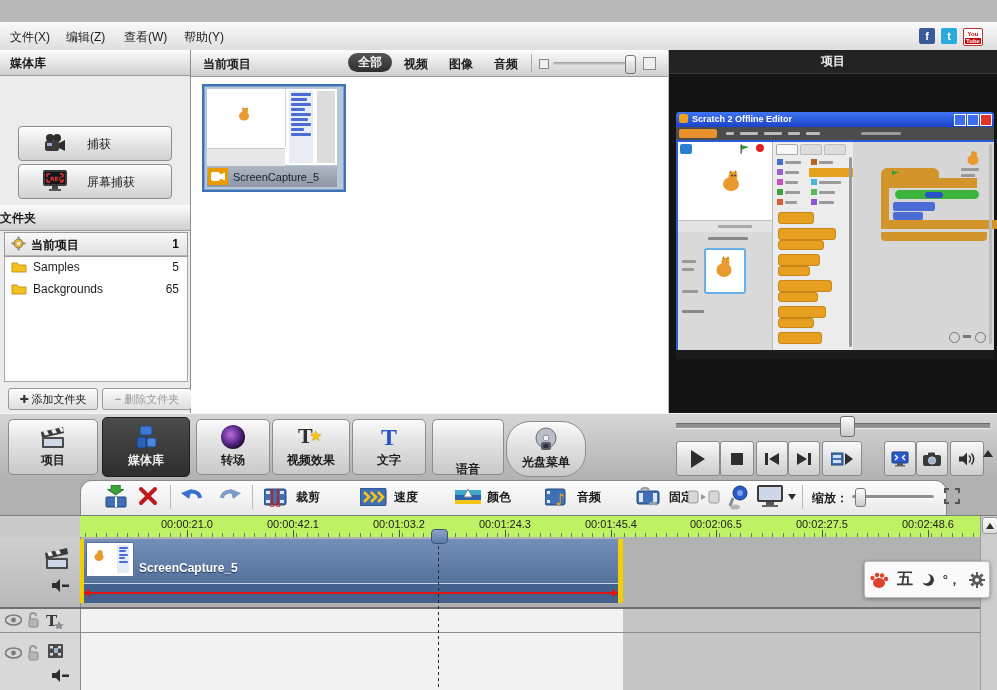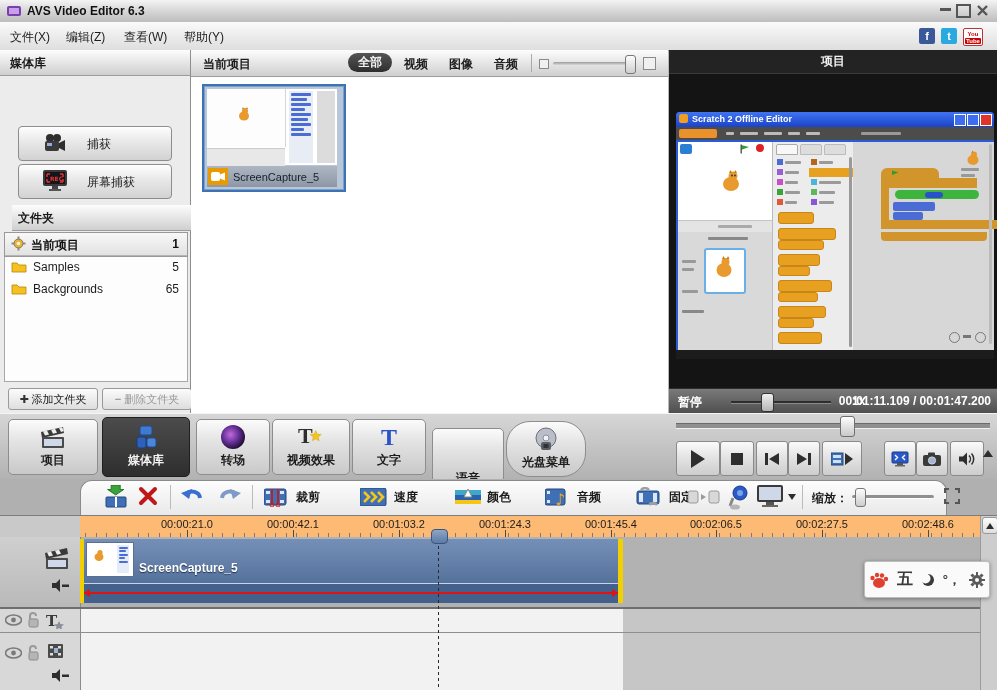--- a/index.html
+++ b/index.html
@@ -31,36 +31,20 @@
   .social{width:16px;height:16px;border-radius:2px;color:#fff;font-weight:bold;font-size:11px;
           display:flex;align-items:center;justify-content:center;}
   .pv{position:absolute;}
   .gbar{background:#9a9a9a;height:3px;border-radius:1px;}
 </style>
 </head>
 <body>
 
 <div id="root">
 
-  <div class="abs grad-chrome" style="left:0;top:0;width:997px;height:22px;border-bottom:1px solid #8a8a8a;">
-    <div class="abs" style="left:6px;top:3px;width:16px;height:16px;">
-      <svg width="16" height="16">
-          <rect x="1" y="3" width="14" height="10" rx="2" fill="#7a3fae"></rect>
-          <rect x="3" y="5" width="10" height="6" fill="#c9a0e8"></rect>
-        </svg>
-    </div>
-    <div class="abs" style="left:27px;top:4px;font-weight:bold;font-size:12px;color:#111;">AVS Video Editor 6.3</div>
-    <div class="abs" style="right:46px;top:8px;width:11px;height:3px;background:#555;"></div>
-    <div class="abs" style="right:26px;top:4px;width:11px;height:10px;border:2px solid #555;"></div>
-    <div class="abs" style="right:8px;top:3px;width:13px;height:13px;">
-      <svg width="13" height="13">
-          <path d="M2 2 L11 11 M11 2 L2 11" stroke="#555" stroke-width="2.4"></path>
-        </svg>
-    </div>
-  </div>
 
   <div class="abs" style="left:0;top:22px;width:997px;height:28px;background:linear-gradient(#fafafa,#dedede);border-bottom:1px solid #989898;">
     <span class="abs lbl12" style="left:10px;top:7px;">文件(X)</span>
     <span class="abs lbl12" style="left:66px;top:7px;">编辑(Z)</span>
     <span class="abs lbl12" style="left:124px;top:7px;">查看(W)</span>
     <span class="abs lbl12" style="left:184px;top:7px;">帮助(Y)</span>
     <div class="abs social" style="right:62px;top:6px;background:#3b5998;">
         <span>f</span>
       </div>
     <div class="abs social" style="right:40px;top:6px;background:#2aa9e0;">
@@ -96,21 +80,21 @@
             <rect x="3" y="3" width="20" height="12" fill="#15151c"></rect>
             <text x="8" y="12" font-size="6" fill="#e33" font-family="DejaVu Sans, sans-serif" font-weight="bold">REC</text>
             <path d="M5 5 h3 M5 5 v3 M21 5 h-3 M21 5 v3 M5 13 h3 M5 13 v-3 M21 13 h-3 M21 13 v-3" stroke="#e33" stroke-width="1.4" fill="none"></path>
             <rect x="10" y="17" width="6" height="3" fill="#444"></rect>
             <rect x="7" y="20" width="12" height="2" fill="#555"></rect>
           </svg>
       </span>
       <span class="abs lbl12" style="left:68px;top:9px;">屏幕捕获</span>
     </div>
 
-    <div class="abs panel-hdr" style="left:12px;top:155px;width:190px;height:26px;line-height:26px;padding-left:6px;box-sizing:border-box;">文件夹</div>
+    <div class="abs panel-hdr" style="left:0;top:155px;width:190px;height:26px;line-height:26px;padding-left:0;box-sizing:border-box;">文件夹</div>
 
     <div class="abs" style="left:4px;top:182px;width:182px;height:148px;background:#fdfdfd;border:1px solid #a8a8a8;">
       <div class="abs" style="left:0;top:0;width:182px;height:22px;background:linear-gradient(#f8f8f8,#e2e2e2);border-bottom:1px solid #b5b5b5;outline:1px solid #999;">
         <span class="abs" style="left:6px;top:3px;">
           <svg width="15" height="15">
               <circle cx="7.5" cy="7.5" r="4.5" fill="#e8b23a" stroke="#8a7a3a"></circle>
               <circle cx="7.5" cy="7.5" r="1.8" fill="#fdf6e2"></circle>
               <g stroke="#8a8a8a" stroke-width="2">
                 <path d="M7.5 0.5 v3 M7.5 11.5 v3 M0.5 7.5 h3 M11.5 7.5 h3"></path>
               </g>
@@ -318,31 +302,20 @@
         <span class="pv gbar" style="left:108px;top:26px;width:18px;background:#999;"></span>
         <span class="pv gbar" style="left:108px;top:32px;width:14px;background:#999;"></span>
         <span class="pv" style="left:96px;top:190px;width:9px;height:9px;border:1.5px solid #777;border-radius:50%;"></span>
         <span class="pv" style="left:110px;top:193px;width:8px;height:3px;background:#777;"></span>
         <span class="pv" style="left:122px;top:190px;width:9px;height:9px;border:1.5px solid #777;border-radius:50%;"></span>
         <div class="pv" style="left:136px;top:2px;width:3px;height:200px;background:#bbb;border-radius:2px;"></div>
       </div>
       <div class="pv" style="left:0;top:238px;width:318px;height:9px;background:#1c1c1c;"></div>
     </div>
 
-    <div class="abs" style="left:0;top:338px;width:328px;height:25px;background:linear-gradient(#7a7a7a,#4d4d4d);border-top:1px solid #2d2d2d;">
-      <span class="abs" style="left:9px;top:5px;color:#fff;font-size:12px;font-weight:bold;">暂停</span>
-      <div class="abs" style="left:62px;top:12px;width:100px;height:2px;background:#2e2e2e;box-shadow:0 1px 0 #8a8a8a;"></div>
-      <div class="abs" style="left:92px;top:4px;width:11px;height:17px;background:linear-gradient(#efefef,#b5b5b5);border:1px solid #333;border-radius:3px;"></div>
-      <span class="abs" style="left:183px;top:5px;color:#fff;font-size:12px;font-weight:bold;">1x</span>
-      <span class="abs" style="right:6px;top:5px;color:#fff;font-size:12px;font-weight:bold;">
-        <span>00:01:11.109</span>
-        <span>/</span>
-        <span>00:01:47.200</span>
-      </span>
-    </div>
   </div>
 
   <div class="abs" style="left:0;top:413px;width:997px;height:65px;background:linear-gradient(#d6d6d6,#b2b2b2);border-top:1px solid #f5f5f5;border-bottom:1px solid #8d8d8d;">
 
     <div class="abs mode-btn" style="left:8px;top:5px;width:88px;height:54px;">
       <svg width="26" height="24">
           <polygon points="1,7 23,2 24,8 2,13" fill="#3a3a3a"></polygon>
           <polygon points="3,6.5 7,5.5 9,9.5 5,10.5" fill="#eee"></polygon>
           <polygon points="11,4.7 15,3.7 17,7.7 13,8.7" fill="#eee"></polygon>
           <polygon points="19,2.9 22,2.2 24,6 21,6.9" fill="#eee"></polygon>
@@ -372,21 +345,21 @@
         <span style="position:absolute;left:11px;top:2px;color:#f5c518;font-size:15px;text-shadow:0 0 1px #9a7500;">★</span>
       </span>
       <span class="mlabel">视频效果</span>
     </div>
 
     <div class="abs mode-btn" style="left:352px;top:5px;width:72px;height:54px;">
       <span style="font-family:'Liberation Serif','DejaVu Serif',serif;font-size:24px;font-weight:bold;color:#2a52c8;line-height:24px;">T</span>
       <span class="mlabel">文字</span>
     </div>
 
-    <div class="abs mode-btn" style="left:432px;top:14px;width:70px;height:54px;gap:44px;">
+    <div class="abs mode-btn" style="left:432px;top:5px;width:70px;height:54px;gap:44px;">
       <svg width="22" height="25">
           <ellipse cx="13" cy="7" rx="6" ry="6.5" fill="#d8a020" stroke="#8a6510"></ellipse>
           <path d="M9 12 L3 22" stroke="#b0b0b0" stroke-width="2.5"></path>
           <path d="M10 4 h6 M9 7 h8 M10 10 h6" stroke="#8a6510" stroke-width="1"></path>
           <circle cx="3" cy="23" r="2" fill="#999"></circle>
         </svg>
       <span class="mlabel">语音</span>
     </div>
 
     <div class="abs mode-btn" style="left:506px;top:7px;width:78px;height:54px;border-radius:24px;">
@@ -566,21 +539,21 @@
     <div class="abs" style="left:855px;top:9px;width:9px;height:17px;background:linear-gradient(#fdfdfd,#cdcdcd);border:1px solid #777;border-radius:3px;"></div>
     <div class="abs" style="left:944px;top:9px;width:16px;height:16px;">
       <svg width="16" height="16">
           <path d="M1 5 v-4 h4 M11 1 h4 v4 M15 11 v4 h-4 M5 15 h-4 v-4" stroke="#555" stroke-width="2" fill="none"></path>
         </svg>
     </div>
   </div>
 
   <div class="abs" style="left:0;top:515px;width:997px;height:175px;background:#c9c9c9;border-top:1px solid #7d7d7d;">
 
-    <div class="abs" style="left:80px;top:0;width:900px;height:21px;background:#fdba74;border-bottom:1px solid #9a9a9a;overflow:hidden;">
+    <div class="abs" style="left:80px;top:0;width:900px;height:21px;background:#bef264;border-bottom:1px solid #9a9a9a;overflow:hidden;">
       <span class="ruler-lbl" style="left:65px;">00:00:21.0</span>
       <span class="ruler-lbl" style="left:171px;">00:00:42.1</span>
       <span class="ruler-lbl" style="left:277px;">00:01:03.2</span>
       <span class="ruler-lbl" style="left:383px;text-align:center;">00:01:24.3</span>
       <span class="ruler-lbl" style="left:489px;">00:01:45.4</span>
       <span class="ruler-lbl" style="left:594px;">00:02:06.5</span>
       <span class="ruler-lbl" style="left:700px;">00:02:27.5</span>
       <span class="ruler-lbl" style="left:806px;">00:02:48.6</span>
       <div class="tick-wrap" id="ticks">
           <div style="position: absolute; left: 5px; bottom: 0px; width: 1px; height: 4px; background: rgb(122, 122, 122);"></div>

